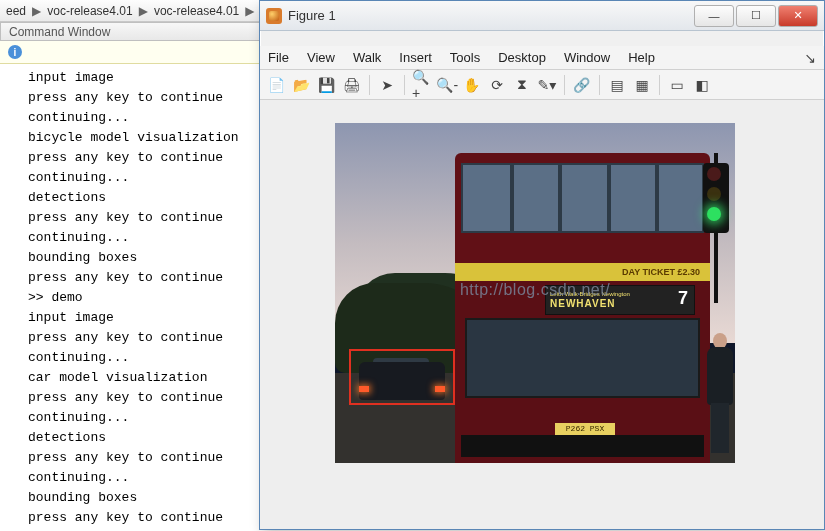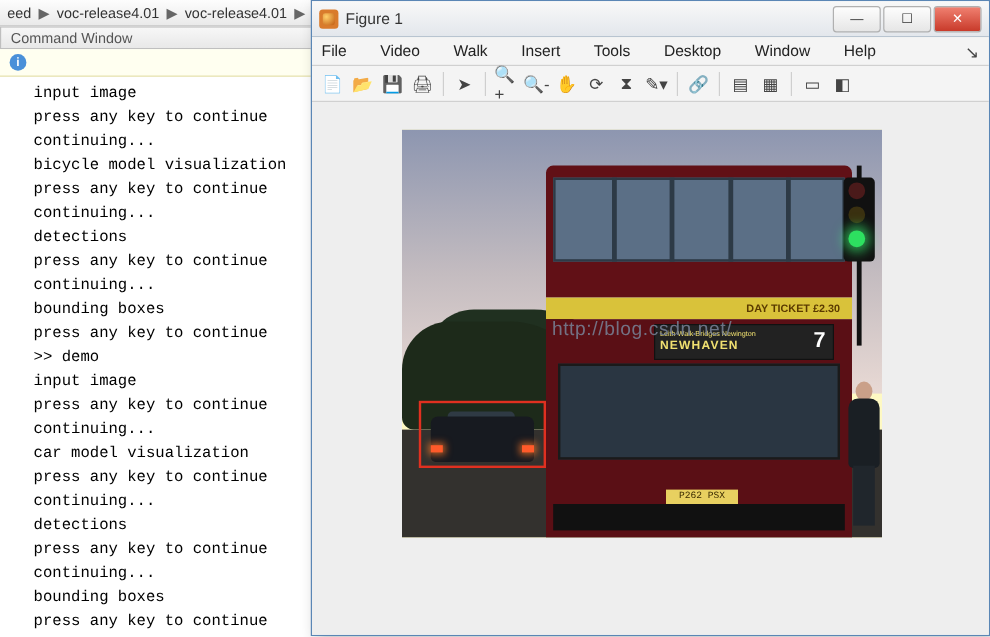--- a/index.html
+++ b/index.html
@@ -113,23 +113,24 @@
     margin-left: 2px;
   }
   .winbtn.close { background: linear-gradient(#f08070,#c83a2a); color: #fff; }
   .menubar {
     height: 24px;
     background: #f4f4f4;
     border-bottom: 1px solid #d0d0d0;
     display: flex;
     align-items: center;
     padding: 0 8px;
-    gap: 28px;
+    gap: 18px;
     color: #222;
     font-size: 13px;
+    margin-top: 15px;
   }
   .menubar .spacer { flex: 1; }
   .menubar .dock { font-size: 14px; color: #444; }
   .toolbar {
     height: 30px;
     background: #f4f4f4;
     border-bottom: 1px solid #d0d0d0;
     display: flex;
     align-items: center;
     padding: 0 6px;
@@ -146,21 +147,21 @@
   .tsep { width: 1px; height: 20px; background: #cfcfcf; margin: 0 3px; }
   .figcanvas {
     flex: 1;
     background: #eee;
     position: relative;
   }
   .plotarea {
     position: absolute;
     left: 75px; top: 23px;
     width: 400px; height: 340px;
-    background: #fef9c3;
+    background: #0f172a;
     overflow: hidden;
     padding-left: 19px;
   }
   
   .sky {
     position: absolute; left:0; right:0; top:0; height: 220px;
     background: linear-gradient(#8d96b0 0%, #c4bcc0 55%, #e8d9d4 100%);
   }
   .trees {
     position:absolute; left:0; top:160px; width:150px; height:90px;
@@ -306,21 +307,21 @@
     <div class="winbtns">
       <div class="winbtn">—</div>
       <div class="winbtn">☐</div>
       <div class="winbtn close">✕</div>
     </div>
   </div>
 
   <div class="menubar" id="menubar">
 
     <span>File</span>
-      <span>Video</span>
+      <span>View</span>
       <span>Walk</span>
       <span>Insert</span>
       <span>Tools</span>
       <span>Desktop</span>
       <span>Window</span>
       <span>Help</span>
       <span class="spacer"></span>
     <span class="dock">↘</span>
   </div>
 

